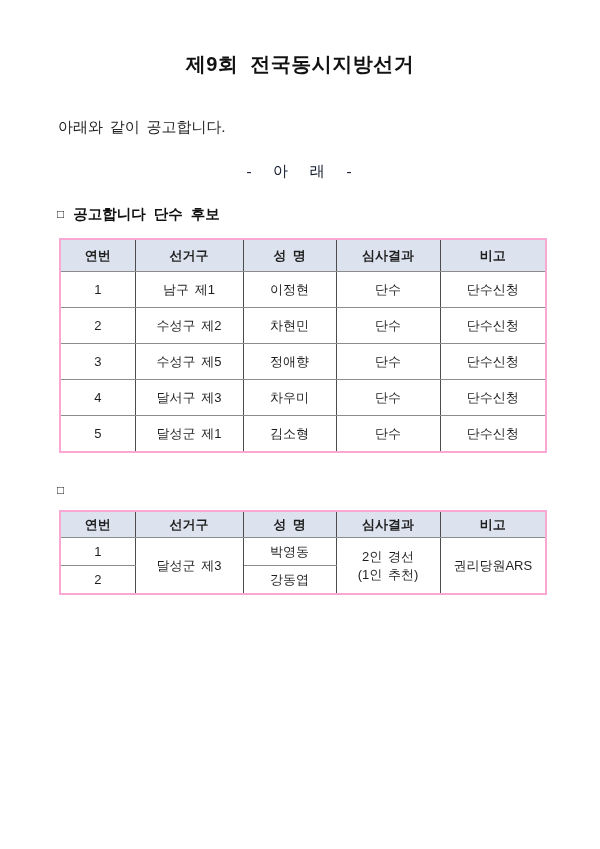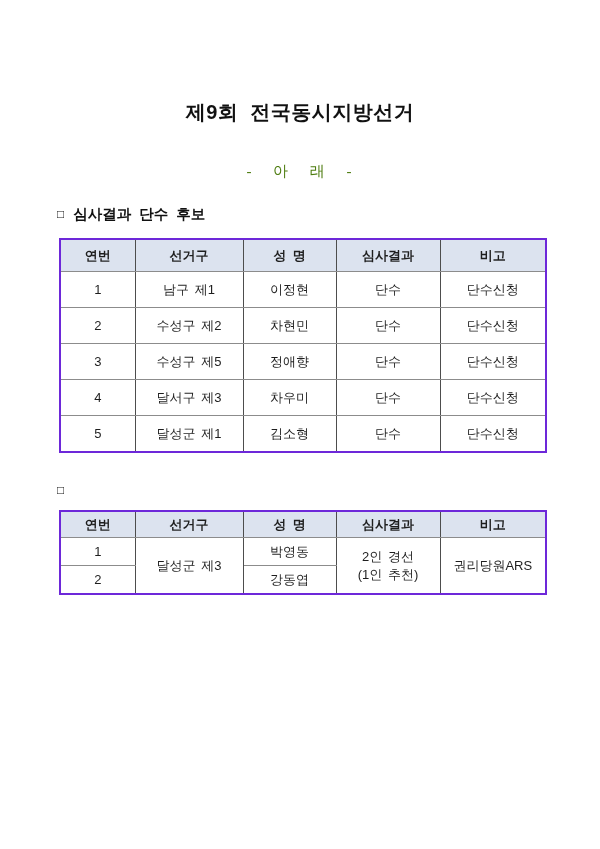--- a/index.html
+++ b/index.html
@@ -6,21 +6,21 @@
   .page {
     position: relative;
     width: 600px;
     height: 849px;
     background: #ffffff;
     color: #1a1a1a;
     font-family: "Liberation Sans", "DejaVu Sans", sans-serif;
     overflow: hidden;
   }
   .title-block {
-    padding-top: 96px;
+    padding-top: 48px;
     text-align: center;
     font-weight: bold;
     font-size: 20px;
     line-height: 33px;
     letter-spacing: 0.5px;
     word-spacing: 6px;
     color: #111111;
   }
   .intro {
     margin: 33px 56px 0 58px;
@@ -30,21 +30,21 @@
     word-spacing: 3px;
     color: #222222;
   }
   .divider {
     margin-top: 21px;
     text-align: center;
     font-family: "Liberation Serif", "DejaVu Serif", serif;
     font-size: 15px;
     word-spacing: 14px;
     letter-spacing: 2px;
-    color: #4d7c0f;
+    color: #0f172a;
   }
   .section-heading {
     margin: 24px 0 0 57px;
     font-weight: bold;
     font-size: 14.5px;
     word-spacing: 4px;
     color: #111111;
     display: flex;
     align-items: center;
   }
@@ -68,21 +68,21 @@
   table.doc-table th, table.doc-table td {
     border-left: 1px solid #4d4d4d;
     border-right: 1px solid #4d4d4d;
     border-top: 1px solid #8c8c8c;
     border-bottom: 1px solid #8c8c8c;
     text-align: center;
     vertical-align: middle;
     padding: 0;
     word-spacing: 2px;
   }
-  table.doc-table { border: 2px solid #6d28d9; }
+  table.doc-table { border: 2px solid #f9a8d4; }
   table.doc-table th {
     background: #dce3ef;
     font-weight: bold;
     height: 31px;
     word-spacing: 3px;
   }
   table.doc-table td { height: 35px; }
   table.doc-table.second th { height: 25px; }
   table.doc-table.second td { height: 27px; }
   .result-two-line { line-height: 18px; margin-top: 26px; }
@@ -90,27 +90,28 @@
 </head>
 <body>
 
 <div class="page">
 
   <div class="title-block">
     <div>제9회 전국동시지방선거</div>
   </div>
 
   <div class="intro">
+    <div>아래와 같이 공고합니다.</div>
   </div>
 
   <div class="divider">- 아 래 -</div>
 
   <div class="section-heading">
     <span class="bullet">□</span>
-    <span>심사결과 단수 후보</span>
+    <span>공고합니다 단수 후보</span>
   </div>
 
   <table class="doc-table">
     <colgroup>
       <col style="width:75px">
         <col style="width:108px">
         <col style="width:93px">
         <col style="width:104px">
         <col style="width:106px">
     </colgroup>

